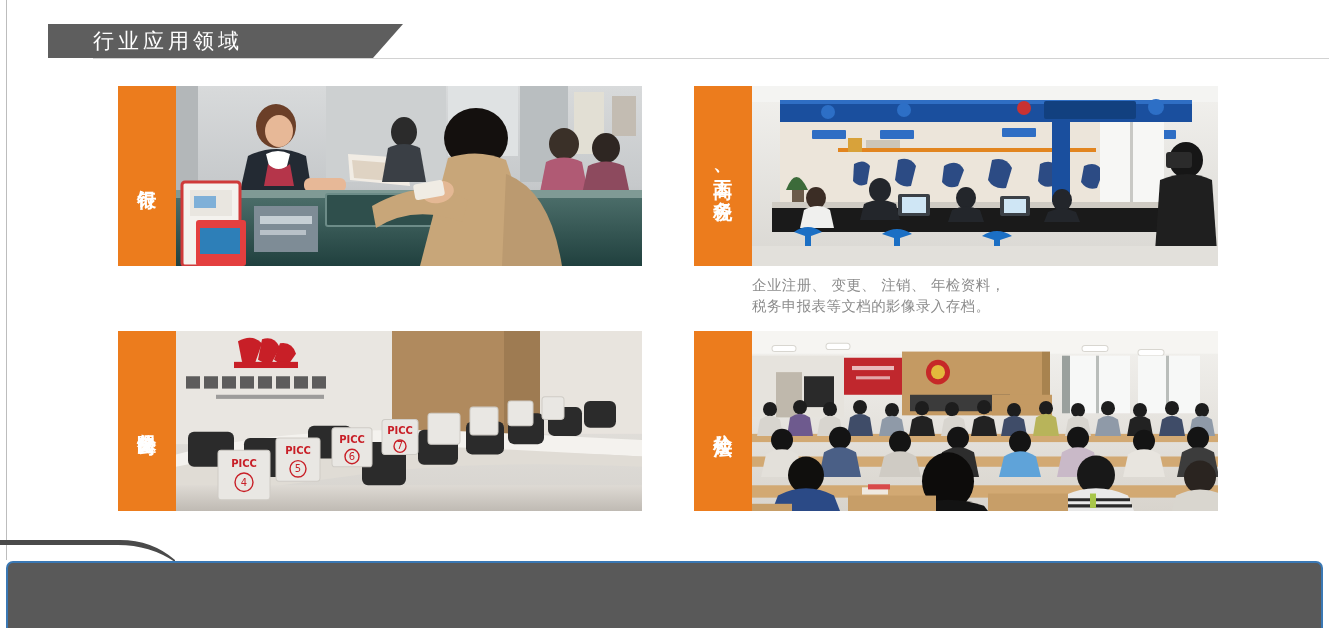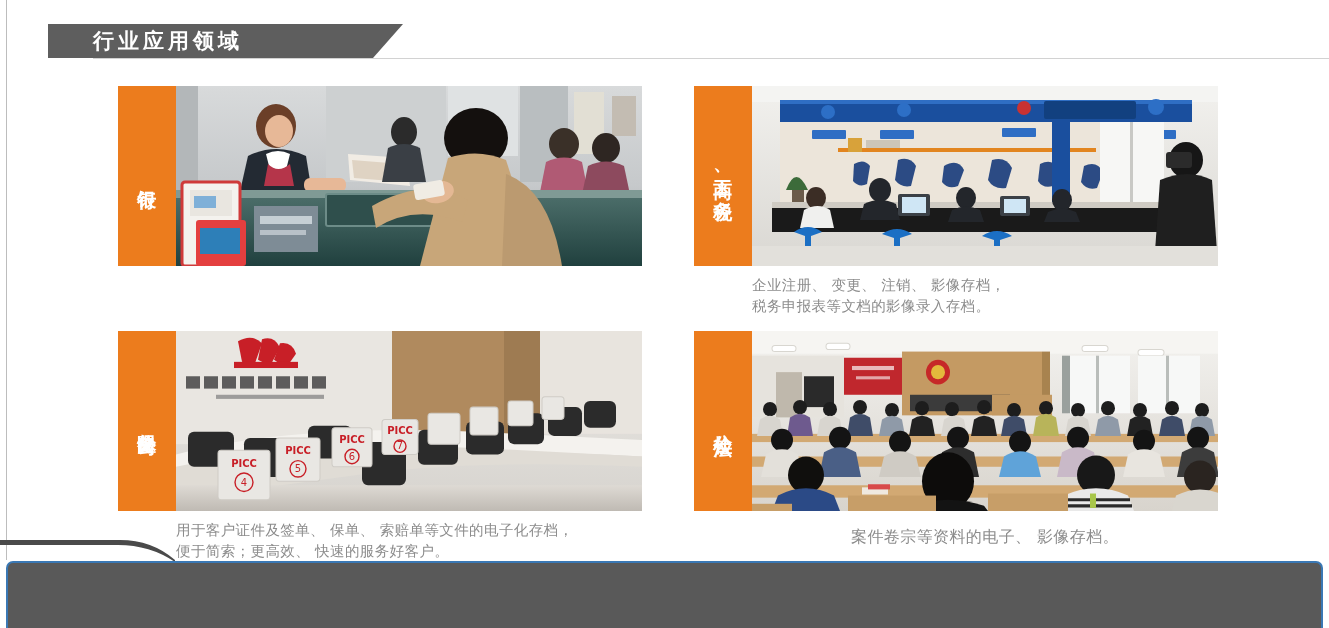--- a/index.html
+++ b/index.html
@@ -32,21 +32,21 @@
     top: 24px;
     height: 34px;
     width: 325px;
     background: #5e5e5e;
     display: flex;
     align-items: center;
   }
   .section-header-title {
     color: #ffffff;
     font-size: 21px;
-    font-weight: bold;
+    font-weight: normal;
     letter-spacing: 4px;
     margin-left: 45px;
     white-space: nowrap;
   }
   .section-header-slant {
     position: absolute;
     left: 373px;
     top: 24px;
     width: 0;
     height: 0;
@@ -316,21 +316,21 @@
           </g>
 
           <ellipse cx="434" cy="74" rx="17" ry="18" fill="#161616"></ellipse>
           <path d="M408 94 q28 -12 52 0 l6 86 h-64 z" fill="#1f1f1f"></path>
           <rect x="414" y="66" width="26" height="16" rx="3" fill="#2b2b2b"></rect>
 
           <rect x="0" y="160" width="466" height="20" fill="#e2e0db"></rect>
         </svg>
       </div>
     </div>
-    <div class="card-caption">企业注册、 变更、 注销、 影像存档，
+    <div class="card-caption">企业注册、 变更、 注销、 年检资料，
 税务申报表等文档的影像录入存档。</div>
   </div>
 
   <div class="card card-bl">
     <div class="card-media">
       <div class="card-tab">
         <span class="tab-label two-col">保险公司</span>
       </div>
       <div class="photo">
         <svg viewBox="0 0 466 175" preserveAspectRatio="none" aria-hidden="true">
@@ -425,22 +425,20 @@
           </g>
           <g fill="#c81f27" font-family="DejaVu Sans" font-size="10" text-anchor="middle">
             <text x="68" y="151">4</text>
             <text x="122" y="137">5</text>
             <text x="176" y="125">6</text>
             <text x="224" y="115">7</text>
           </g>
         </svg>
       </div>
     </div>
-    <div class="card-caption">用于客户证件及签单、 保单、 索赔单等文件的电子化存档，
-便于简索；更高效、 快速的服务好客户。</div>
   </div>
 
   <div class="card card-br">
     <div class="card-media">
       <div class="card-tab">
         <span class="tab-label">公检法</span>
       </div>
       <div class="photo">
         <svg viewBox="0 0 466 175" preserveAspectRatio="none" aria-hidden="true">
           <defs>
@@ -572,21 +570,20 @@
           </g>
 
           <rect x="96" y="160" width="88" height="15" fill="#c79e68"></rect>
           <rect x="236" y="158" width="80" height="17" fill="#c79e68"></rect>
           <rect x="0" y="168" width="40" height="7" fill="#c79e68"></rect>
           <rect x="110" y="152" width="26" height="7" fill="#efe9e0"></rect>
           <rect x="116" y="149" width="22" height="5" fill="#d84a4a"></rect>
         </svg>
       </div>
     </div>
-    <div class="card-caption centered">案件卷宗等资料的电子、 影像存档。</div>
   </div>
 
 </div>
 
 <div class="swoosh">
   <svg viewBox="0 0 175 26" preserveAspectRatio="none" aria-hidden="true">
     <path d="M0 4 L120 4 Q152 4 175 24 L175 26 Q150 9 118 9 L0 9 Z" fill="#4a4a4a"></path>
   </svg>
 </div>
 

